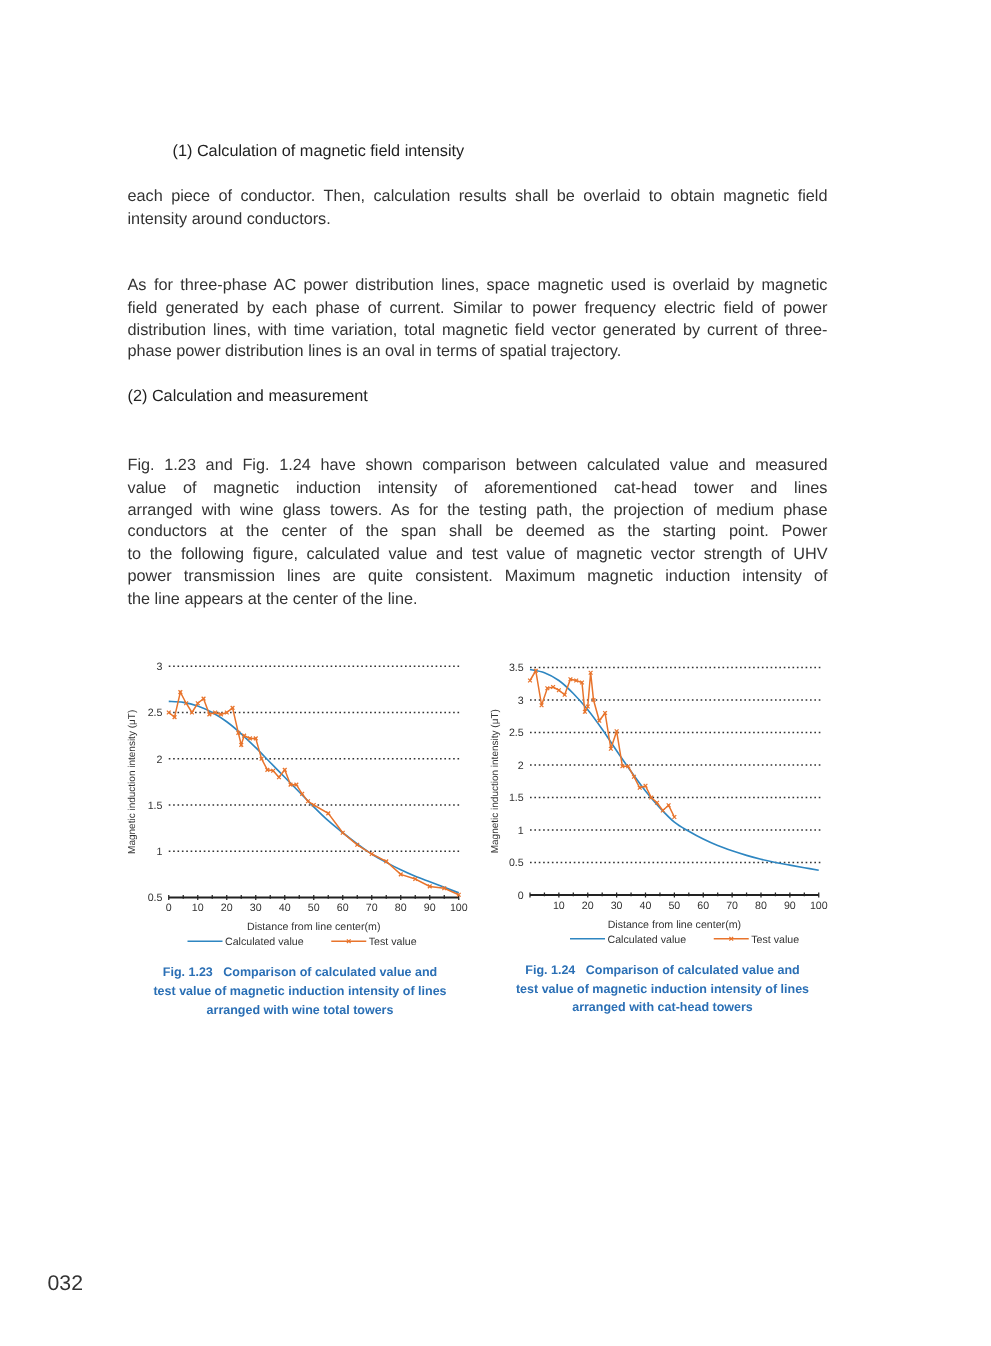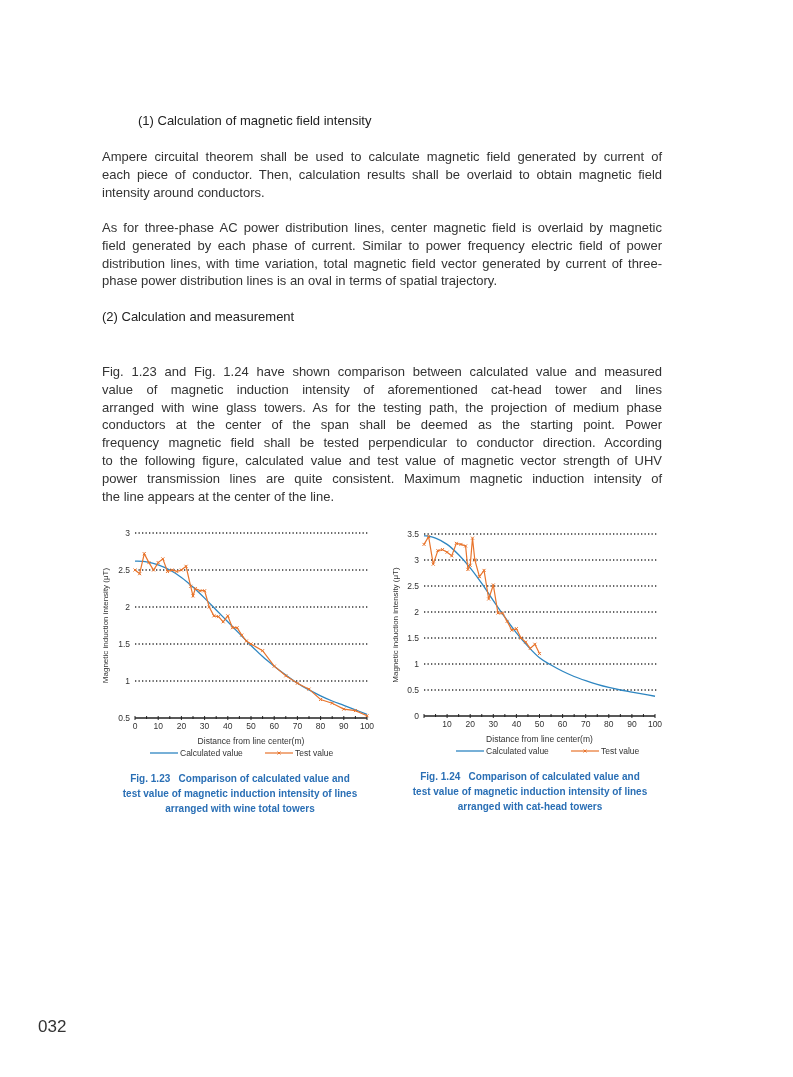--- a/index.html
+++ b/index.html
@@ -13,40 +13,38 @@
   .caption { position:absolute; font-size:10px; font-weight:bold; color:#2a6fb5; text-align:center; line-height:15px; }
   .page-num { position:absolute; left:38px; top:1017px; font-size:17px; color:#333; }
   svg text { font-family:"Liberation Sans", sans-serif; fill:#333; }
 </style>
 </head>
 <body>
 
 <div class="heading" style="top:113px;margin-left:36px;">(1) Calculation of magnetic field intensity</div>
 
 <div class="para" style="top:148px;">
-  <span class="line">Ampere circuital theorem shall be used to calculate magnetic field generated by current of</span>
   <span class="line">each piece of conductor. Then, calculation results shall be overlaid to obtain magnetic field</span>
   <span class="line last">intensity around conductors.</span>
 </div>
 
 <div class="para" style="top:219px;">
-  <span class="line">As for three-phase AC power distribution lines, center magnetic field is overlaid by magnetic</span>
+  <span class="line">As for three-phase AC power distribution lines, space magnetic used is overlaid by magnetic</span>
   <span class="line">field generated by each phase of current. Similar to power frequency electric field of power</span>
   <span class="line">distribution lines, with time variation, total magnetic field vector generated by current of three-</span>
   <span class="line last">phase power distribution lines is an oval in terms of spatial trajectory.</span>
 </div>
 
 <div class="heading" style="top:309px;">(2) Calculation and measurement</div>
 
 <div class="para" style="top:363px;">
   <span class="line">Fig. 1.23 and Fig. 1.24 have shown comparison between calculated value and measured</span>
   <span class="line">value of magnetic induction intensity of aforementioned cat-head tower and lines</span>
   <span class="line">arranged with wine glass towers. As for the testing path, the projection of medium phase</span>
   <span class="line">conductors at the center of the span shall be deemed as the starting point. Power</span>
-  <span class="line">frequency magnetic field shall be tested perpendicular to conductor direction. According</span>
   <span class="line">to the following figure, calculated value and test value of magnetic vector strength of UHV</span>
   <span class="line">power transmission lines are quite consistent. Maximum magnetic induction intensity of</span>
   <span class="line last">the line appears at the center of the line.</span>
 </div>
 
 <svg id="chart1" style="position:absolute;left:95px;top:520px;" width="290" height="250">
     <text x="35" y="201" font-size="8.5" text-anchor="end">0.5</text>
     <line x1="40" x2="274" y1="161" y2="161" stroke="#333" stroke-width="1.3" stroke-dasharray="1.3 2.2"></line>
     <text x="35" y="164" font-size="8.5" text-anchor="end">1</text>
     <line x1="40" x2="274" y1="124" y2="124" stroke="#333" stroke-width="1.3" stroke-dasharray="1.3 2.2"></line>

